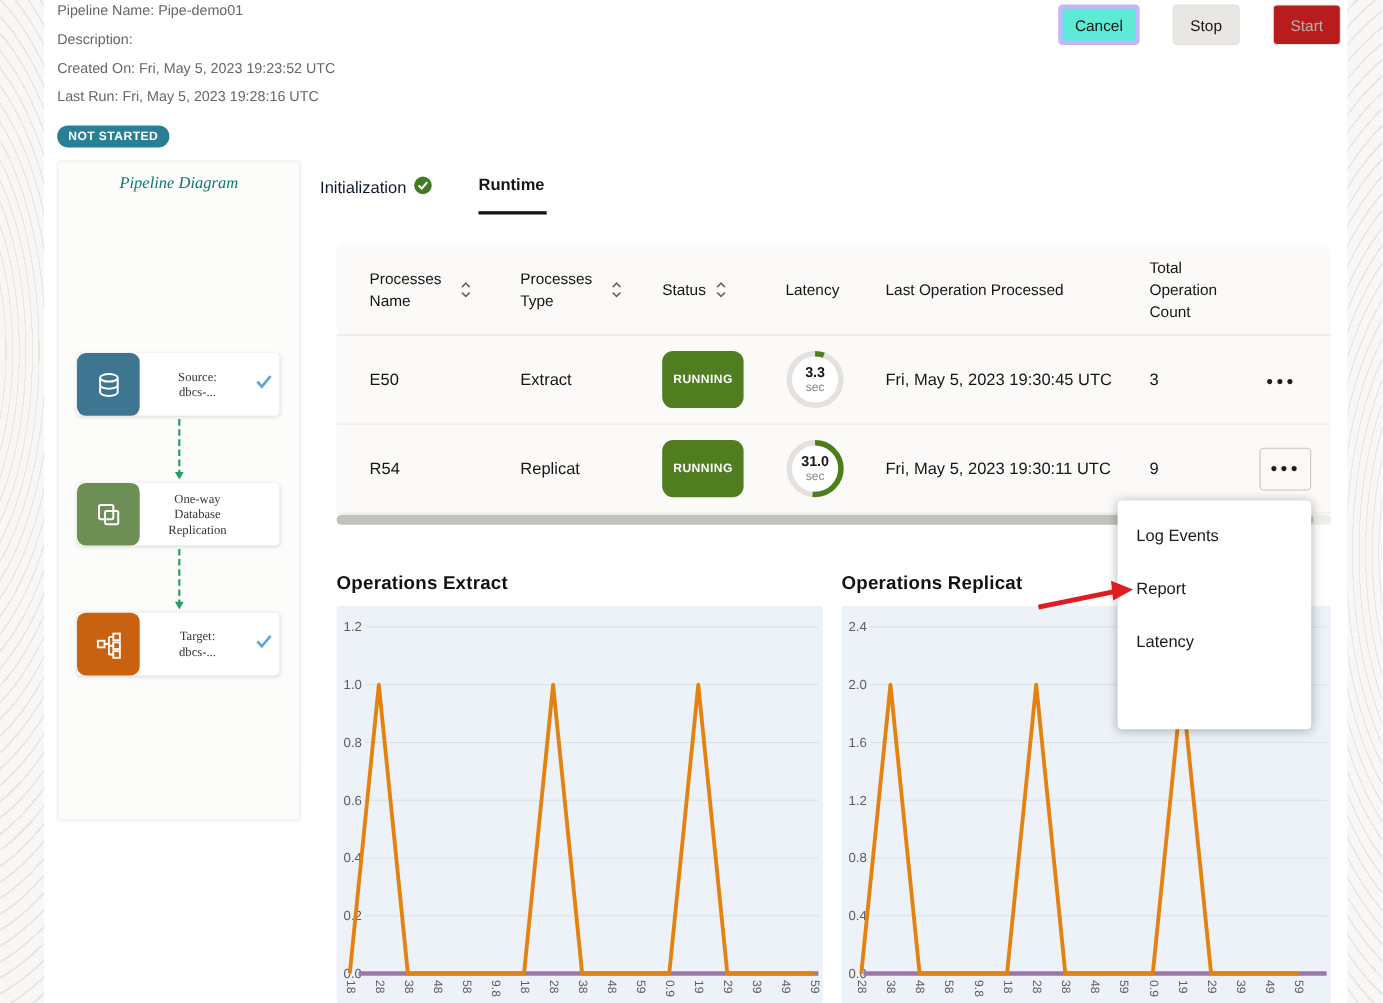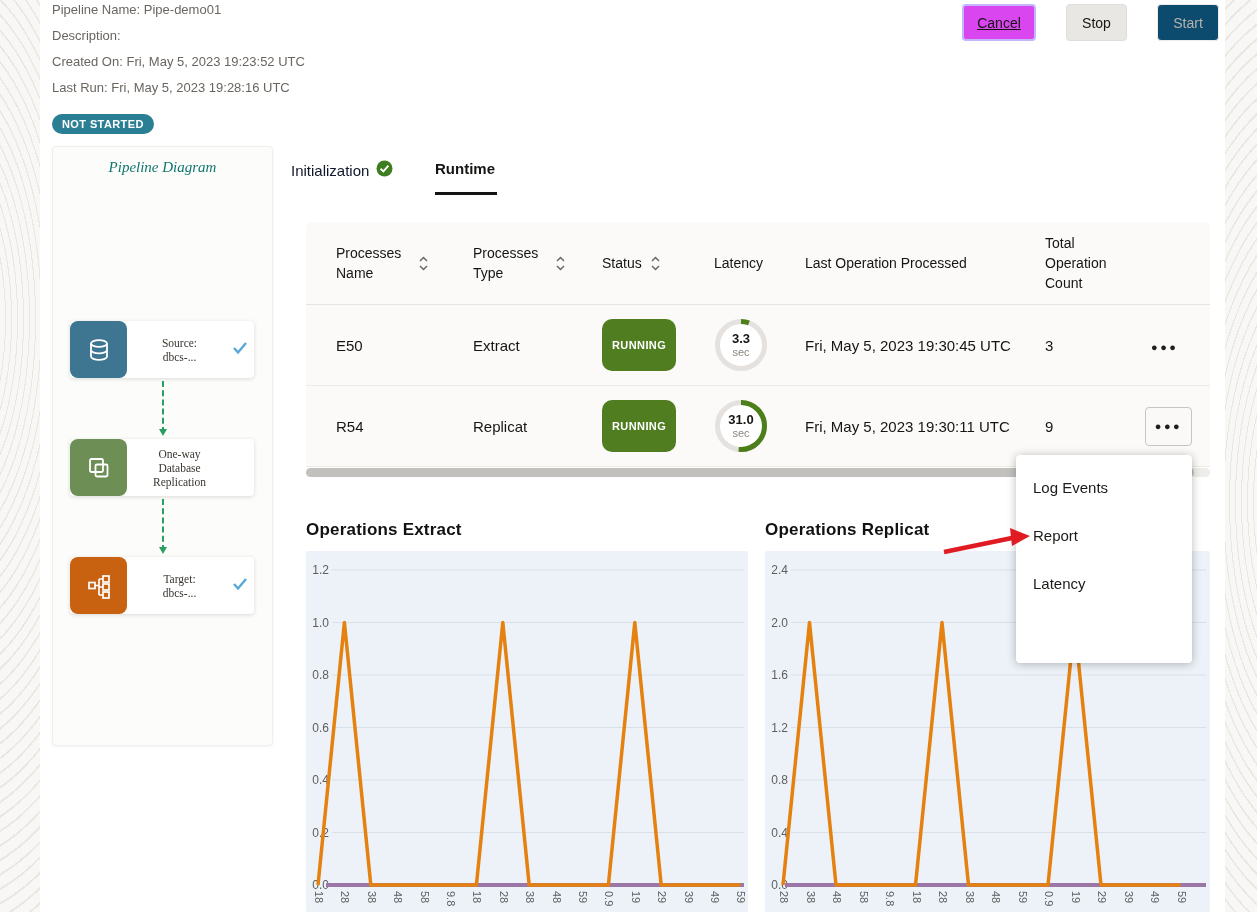--- a/index.html
+++ b/index.html
@@ -11,23 +11,23 @@
     background-color:#f8f7f5;}
   #terrain-left{left:0;width:40px;}
   #terrain-right{left:1225px;width:32px;
     background:repeating-radial-gradient(ellipse 300px 700px at 100px 55%, rgba(232,230,226,0) 0 5px, #e9e7e3 5px 6px);
     background-color:#f8f7f5;}
   
   .meta{position:absolute;left:52px;font-size:13px;color:#6b6560;white-space:nowrap;}
   
   .btn{position:absolute;top:4px;height:37px;border-radius:4px;font-size:14px;
        display:flex;align-items:center;justify-content:center;box-sizing:border-box;cursor:pointer;}
-  #btn-cancel{left:962px;width:74px;background:#d946ef;border:2px solid #c4b5fd;text-decoration:underline;}
+  #btn-cancel{left:962px;width:74px;background:#5eead4;border:4px solid #c4b5fd;}
   #btn-stop{left:1066px;width:61px;background:#e9e7e4;border:1px solid #e0ddd9;}
-  #btn-start{left:1157px;width:62px;background:#0c4a6e;border:1px solid #eeebe8;color:#b7b2ac;cursor:default;}
+  #btn-start{left:1157px;width:62px;background:#b91c1c;border:1px solid #eeebe8;color:#b7b2ac;cursor:default;}
   #status-badge{position:absolute;left:52px;top:114px;background:#2b7f95;color:#fff;
       font-size:11px;font-weight:bold;letter-spacing:.4px;padding:4px 10px;border-radius:10px;}
   
   #pipeline-panel{position:absolute;left:52px;top:146px;width:221px;height:600px;background:#fcfcfb;
       border:1px solid #f1efec;border-radius:4px;box-shadow:0 1px 3px rgba(0,0,0,.05);box-sizing:border-box;}
   #pipeline-title{position:absolute;left:0;right:0;top:12px;text-align:center;font-style:italic;
       font-size:15px;color:#0f766e;font-family:"Liberation Serif","DejaVu Serif",serif;}
   .node{position:absolute;left:17px;width:184px;height:57px;display:flex;align-items:center;font-family:Liberation Serif, serif;}
   .node-card{position:absolute;left:0;top:0;right:0;bottom:0;background:#fff;border-radius:4px;
       box-shadow:0 1px 4px rgba(0,0,0,.14);}

